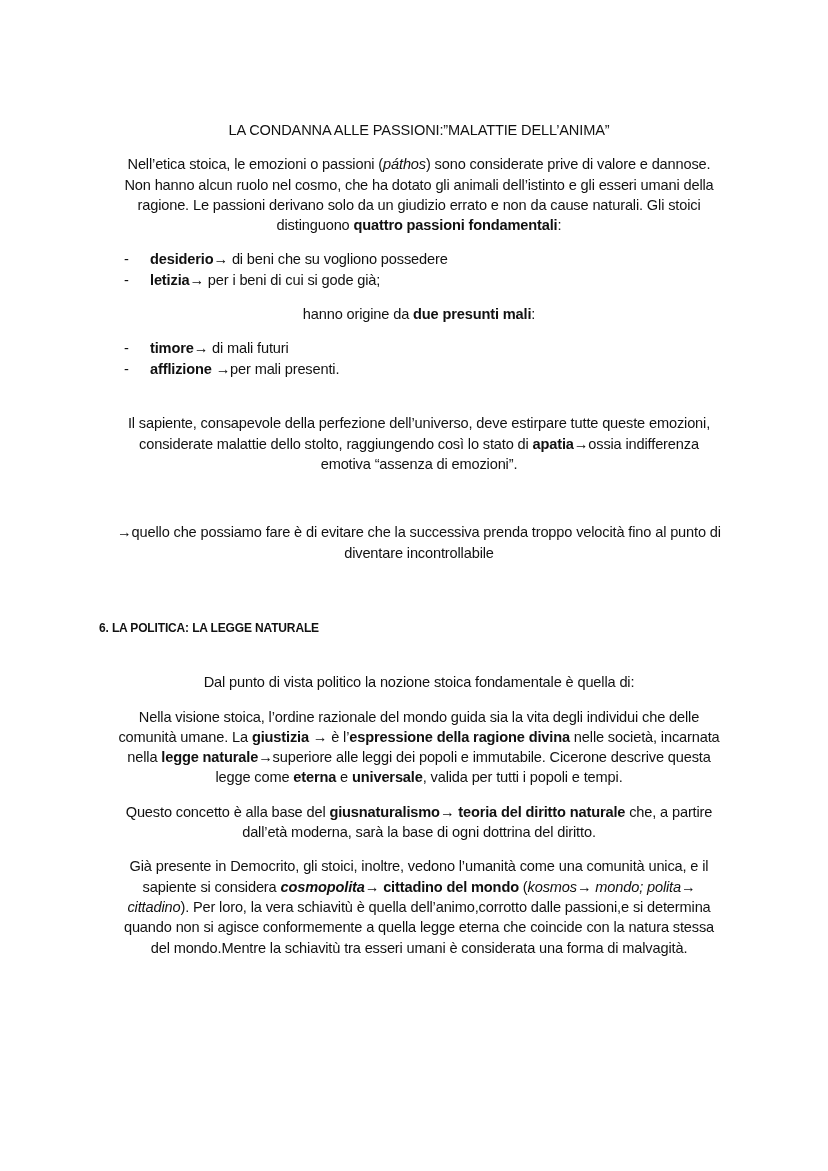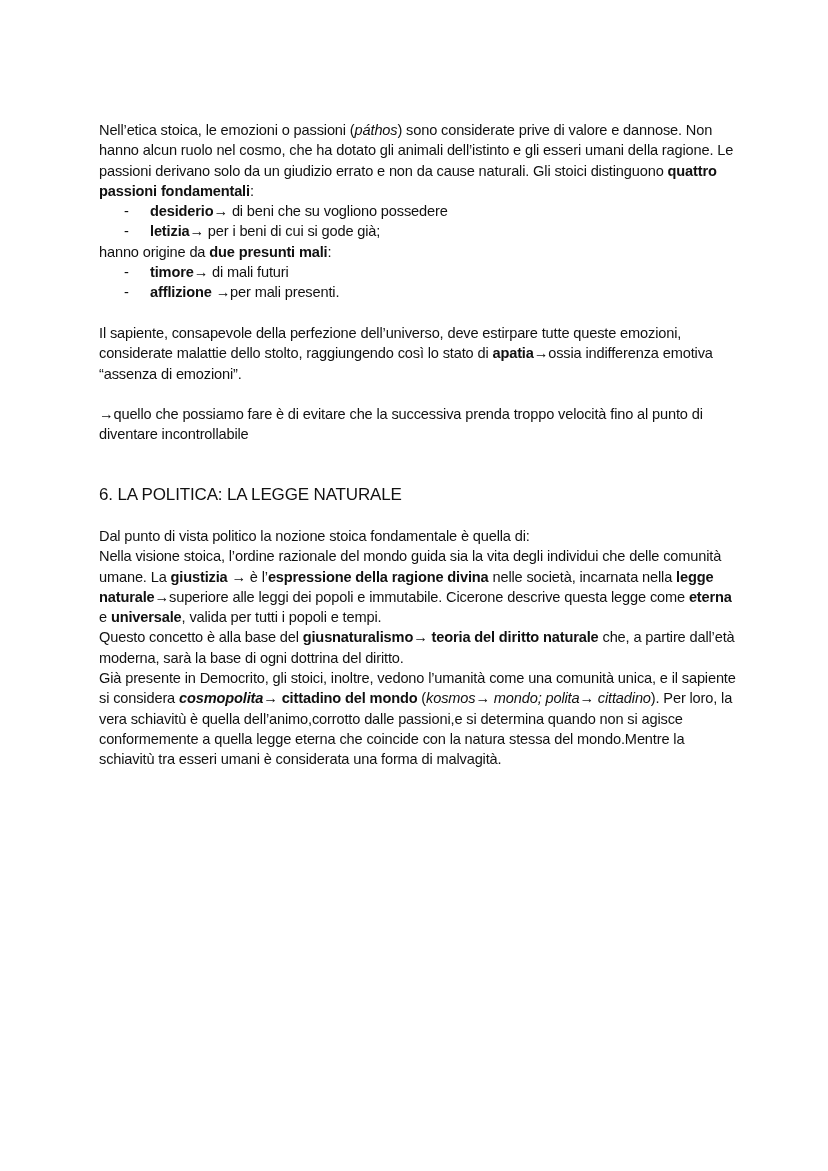--- a/index.html
+++ b/index.html
@@ -1,33 +1,34 @@
 <!DOCTYPE html>
 <html><head>
 <meta charset="utf-8">
 <style>
   html, body { margin: 0; padding: 0; background: #ffffff; }
   body { width: 828px; height: 1171px; position: relative; overflow: hidden;
          font-family: "Liberation Sans", sans-serif; color: #111111; }
   .page { position: absolute; left: 99px; top: 120px; width: 640px;
           font-size: 14.6px; line-height: 20.3px; letter-spacing: -0.15px; }
   .title { text-align: center; margin: 0; font-weight: normal; font-size: 14.6px; }
-  p { margin: 0; }
+  p { margin: 14px; text-align: center; }
   .blank { height: 20.3px; }
   .bullets { list-style: none; margin: 0; padding: 0; }
   .bullets li { position: relative; padding-left: 51px; }
   .bullets li .dash { position: absolute; left: 25px; top: 0; }
-  .h2 { margin: 0; font-weight: normal; font-size: 17px; }
+  .h2 { margin: 0; font-weight: bold; font-size: 12px; }
   b { font-weight: bold; }
   i { font-style: italic; }
 </style>
 </head>
 <body>
 
 <div class="page">
+  <h1 class="title">LA CONDANNA ALLE PASSIONI:”MALATTIE DELL’ANIMA”</h1>
   <p>Nell’etica stoica, le emozioni o passioni (<i>páthos</i>) sono considerate prive di valore e dannose. Non hanno alcun ruolo nel cosmo, che ha dotato gli animali dell’istinto e gli esseri umani della ragione. Le passioni derivano solo da un giudizio errato e non da cause naturali. Gli stoici distinguono <b>quattro passioni fondamentali</b>:</p>
   <ul class="bullets">
       <li><span class="dash">-</span><b>desiderio</b>→ di beni che su vogliono possedere</li>
       <li><span class="dash">-</span><b>letizia</b>→ per i beni di cui si gode già;</li>
     </ul>
   <p>hanno origine da <b>due presunti mali</b>:</p>
   <ul class="bullets">
       <li><span class="dash">-</span><b>timore</b>→ di mali futuri</li>
       <li><span class="dash">-</span><b>afflizione</b> →per mali presenti.</li>
     </ul>

